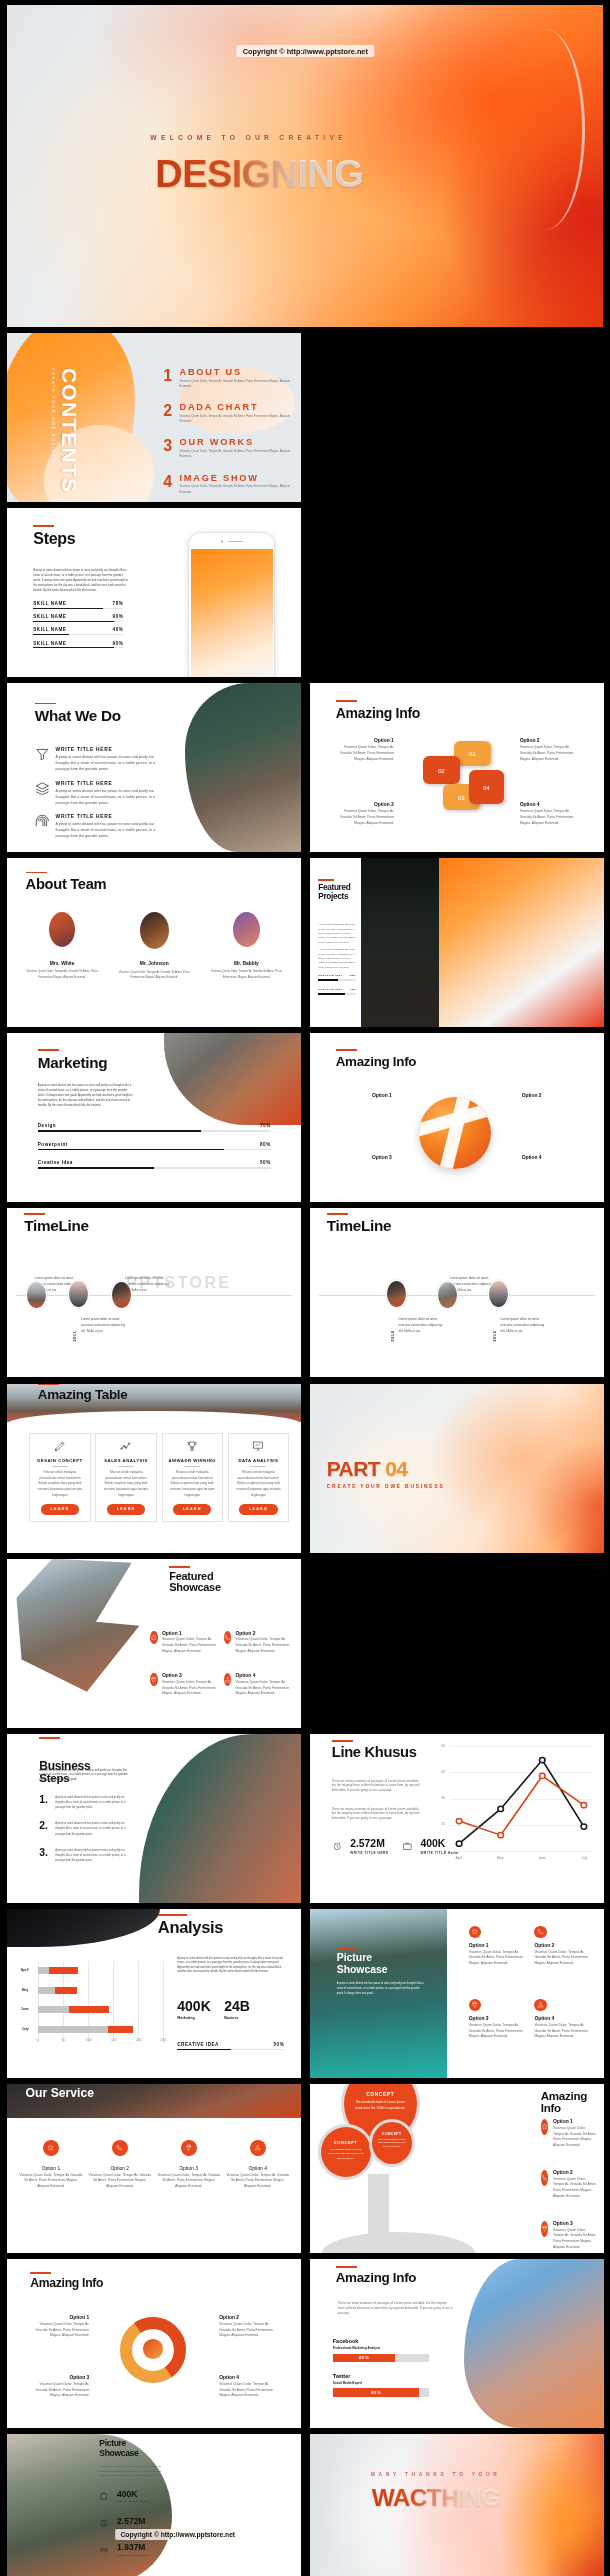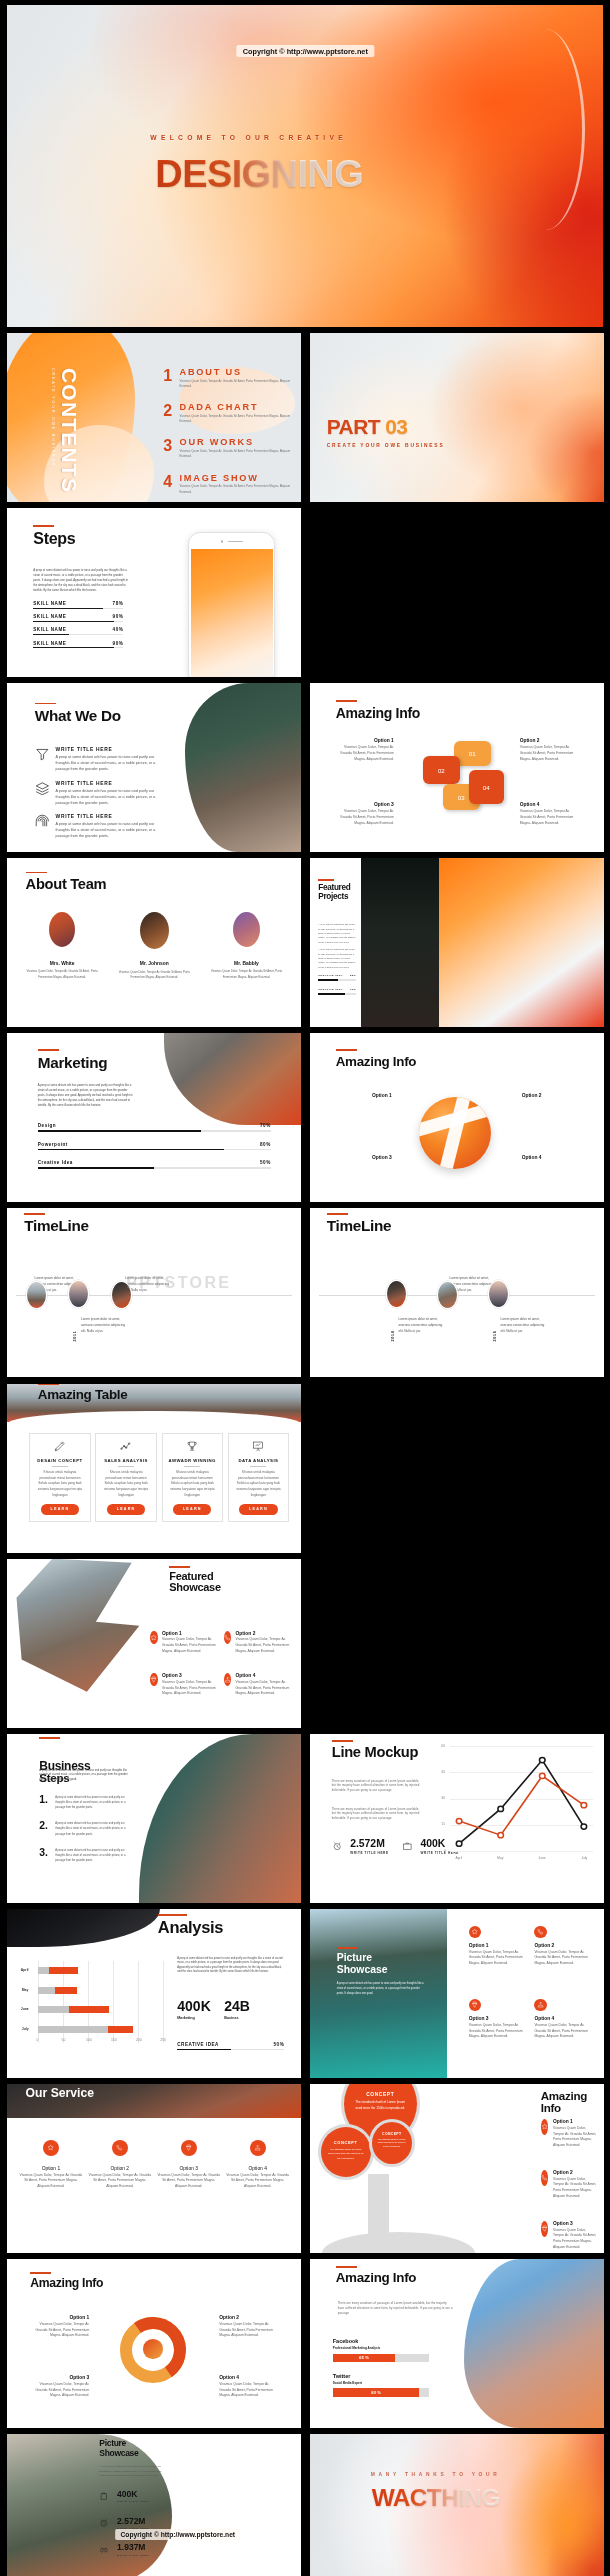--- a/index.html
+++ b/index.html
@@ -218,30 +218,20 @@
         <div style="display:flex;gap:7.3px;">
           <div class="toc-num">4</div>
           <div>
             <div class="toc-label">IMAGE SHOW</div>
             <div style="font-size:2.9px;color:#777;line-height:1.8;margin-top:1.8px;">Vivamus Quam Dolor, Tempor Ac Gravida Sit Amet, Porta Fermentum Magna. Aliquam Euismod.</div>
           </div>
         </div>
       </div>
     </div>
 
-    <div class="slide half">
-      <div class="bg-petal pale"></div>
-      <div style="position:absolute;left:17px;top:82px;">
-        <div class="part-title">
-          <span>PART</span>
-          <em>03</em>
-        </div>
-        <div class="part-sub">CREATE YOUR OWE BUSINESS</div>
-      </div>
-    </div>
   </div>
 
   <div class="row">
 
     <div class="slide half">
       <div style="position:absolute;left:26px;top:17px;">
         <div class="accent-bar"></div>
         <div class="s-title" style="font-size:16px;margin-top:3.7px;">Steps</div>
       </div>
       <div class="body-txt" style="position:absolute;left:26px;top:60px;width:95px;font-size:2.8px;">A peep at some distant orb has power to raise and purify our thoughts like a strain of sacred music, or a noble picture, or a passage from the grander poets. It always does one good. Apparently we had reached a great height in the atmosphere, for the sky was a dead black, and the stars had ceased to twinkle. By the same illusion which lifts the horizon.</div>
@@ -616,20 +606,30 @@
                 <path d="M9 21l3-2 3 2"></path>
               </svg></span>
           <div class="t">DATA ANALYSIS</div>
           <div class="rule"></div>
           <p>Khusus untuk malaysia perusahaan minat konsumen Selalu ucapkan kata yang baik sesama karyawan agar tercipta lingkungan</p>
           <button class="learn">LEARN</button>
         </div>
       </div>
     </div>
 
+    <div class="slide half">
+      <div class="bg-petal pale"></div>
+      <div style="position:absolute;left:17px;top:73px;">
+        <div class="part-title">
+          <span>PART</span>
+          <em>04</em>
+        </div>
+        <div class="part-sub">CREATE YOUR OWE BUSINESS</div>
+      </div>
+    </div>
   </div>
 
   <div class="row">
 
     <div class="slide half">
       <div class="photo ph-bridge" style="left:9.2px;top:0;width:128px;height:140px;
            clip-path:polygon(28% 0,90% 3%,62% 45%,96% 48%,55% 95%,4% 72%,0 28%);"></div>
       <div style="position:absolute;left:162px;top:7.3px;">
         <div class="accent-bar"></div>
         <div class="s-title" style="font-size:11px;margin-top:3.1px;">Featured</div>
@@ -709,21 +709,21 @@
         <div style="display:flex;gap:7.3px;">
           <div style="font-size:10.4px;font-weight:bold;color:#111;line-height:1;">3.</div>
           <div style="font-size:2.6px;color:#555;line-height:2;">A peep at some distant orb has power to raise and purify our thoughts like a strain of sacred music, or a noble picture, or a passage from the grander poets.</div>
         </div>
       </div>
     </div>
 
     <div class="slide half">
       <div style="position:absolute;left:22px;top:6.1px;">
         <div class="accent-bar"></div>
-        <div class="s-title" style="font-size:14.7px;margin-top:3.1px;">Line Mockup</div>
+        <div class="s-title" style="font-size:14.7px;margin-top:3.1px;">Line Khusus</div>
       </div>
       <div class="mini" style="position:absolute;left:22px;top:45px;width:92px;font-size:2.8px;letter-spacing:0.1px;">There are many variations of passages of Lorem Ipsum available, but the majority have suffered alteration in some form, by injected believable. If you are going to use a passage</div>
       <div class="mini" style="position:absolute;left:22px;top:73px;width:92px;font-size:2.8px;letter-spacing:0.1px;">There are many variations of passages of Lorem Ipsum available, but the majority have suffered alteration in some form, by injected believable. If you are going to use a passage</div>
       <div style="position:absolute;left:22px;top:105px;display:flex;gap:13.4px;">
         <div class="stat">
           <span><svg viewBox="0 0 24 24" width="10.4" height="10.4" fill="none" stroke="#111" stroke-width="1.1">
                 <circle cx="12" cy="13" r="7"></circle>
                 <path d="M12 9v4l3 2"></path>
                 <path d="M5 4l3 2"></path>
                 <path d="M19 4l-3 2"></path>

